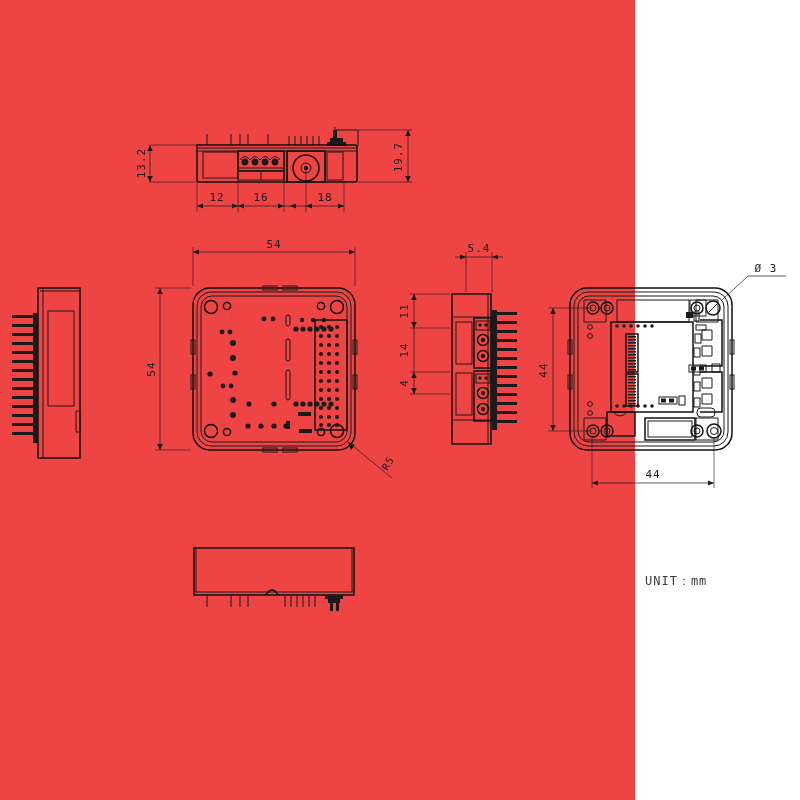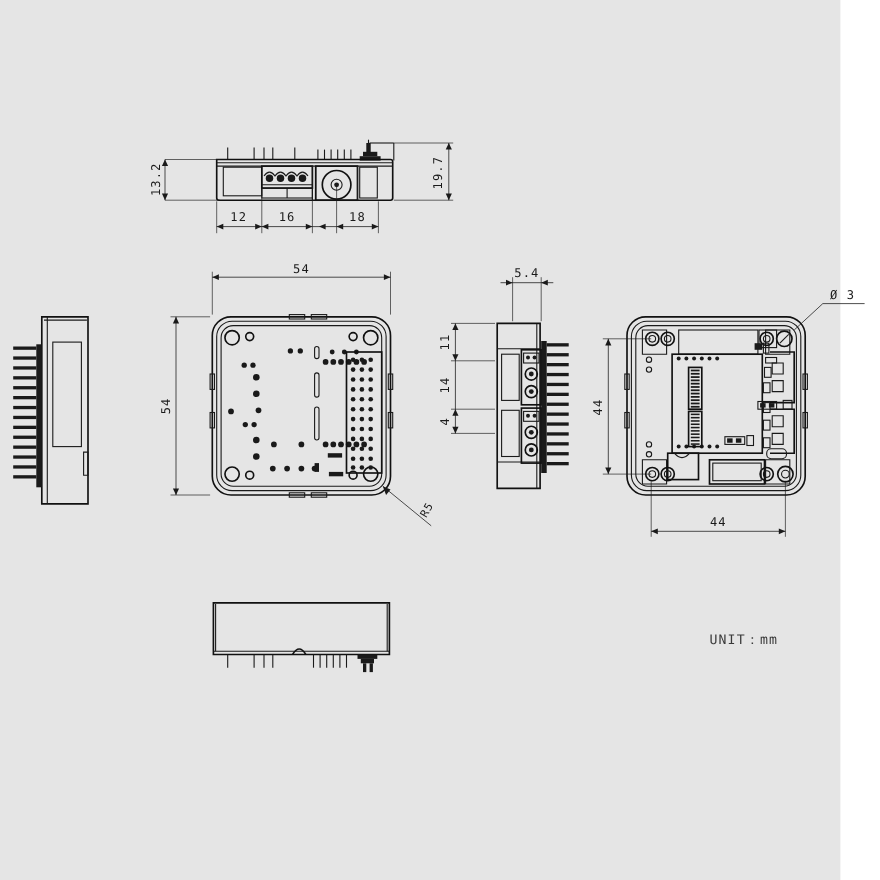--- a/index.html
+++ b/index.html
@@ -4,22 +4,22 @@
 <title>Mechanical Drawing</title>
 <style>
   html,body{margin:0;padding:0;background:#ffffff;}
   body{
     width:800px;height:800px;
     font-family:"Liberation Sans","DejaVu Sans",sans-serif;
     overflow:hidden;
     position:relative;
   }
   #sheet{
-    position:absolute;left:0;top:0;width:764px;height:800px;
-    background:#e5e5e5;
+    position:absolute;left:0;top:0;width:635px;height:800px;
+    background:#ef4444;
   }
   svg{display:block;}
   .ln{stroke:#1a1a1a;fill:none;stroke-width:1;}
   .ln-thick{stroke:#111;fill:none;stroke-width:1.5;}
   .dim{stroke:#1a1a1a;fill:none;stroke-width:0.7;}
   .ext{stroke:#1a1a1a;fill:none;stroke-width:0.6;}
   .fillblk{fill:#1a1a1a;stroke:none;}
   .dimtext{
     font-family:"DejaVu Sans Mono","Liberation Mono",monospace;
     font-size:11px;fill:#1a1a1a;letter-spacing:1px;

